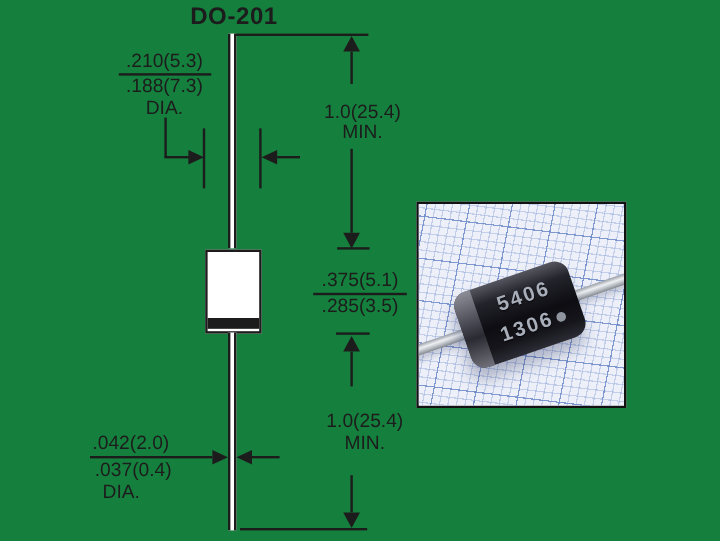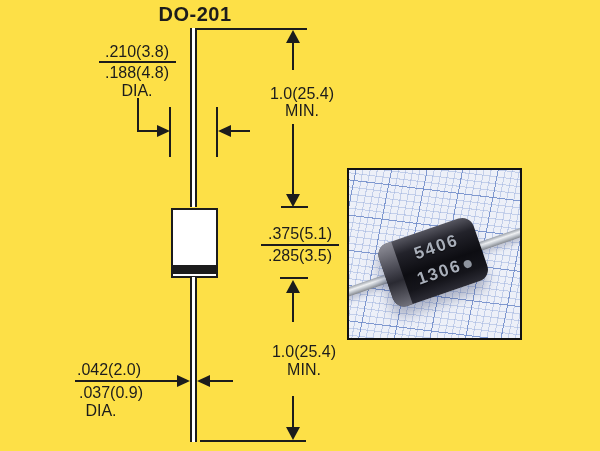--- a/index.html
+++ b/index.html
@@ -1,18 +1,18 @@
 <!DOCTYPE html>
 <html><head>
 <meta charset="utf-8">
 <style>
   :root{ --ink:#1c1c1c; }
   html,body{margin:0;padding:0;background:#fff;}
   .canvas{
-    position:relative; width:600px; height:451px; background:#fde047;
+    position:relative; width:600px; height:451px; background:#15803d;
     font-family:"Liberation Sans", sans-serif; color:var(--ink); overflow:hidden;
   }
   .abs{position:absolute;}
   .ln{position:absolute; background:var(--ink);}
   .dim{position:absolute; font-size:16px; line-height:17px; text-align:center; white-space:nowrap; color:var(--ink);}
   .title{position:absolute; font-size:20px; font-weight:bold; text-align:center; letter-spacing:.5px;}
   
   .arrU{position:absolute;width:0;height:0;border-left:7px solid transparent;border-right:7px solid transparent;border-bottom:13px solid var(--ink);}
   .arrD{position:absolute;width:0;height:0;border-left:7px solid transparent;border-right:7px solid transparent;border-top:13px solid var(--ink);}
   .arrR{position:absolute;width:0;height:0;border-top:6px solid transparent;border-bottom:6px solid transparent;border-left:13px solid var(--ink);}
@@ -77,36 +77,36 @@
     <div class="dim" style="left:257px; top:247px; width:86px;">.285(3.5)</div>
     <div class="ln" style="left:280px; top:277px; width:28px; height:2px;"></div>
     <div class="arrU" style="left:286px; top:280px;"></div>
     <div class="ln" style="left:292px; top:293px; width:2px; height:29px;"></div>
 
     <div class="dim" style="left:261px; top:343px; width:86px;">1.0(25.4)</div>
     <div class="dim" style="left:261px; top:361px; width:86px;">MIN.</div>
     <div class="ln" style="left:292px; top:396px; width:2px; height:31px;"></div>
     <div class="arrD" style="left:286px; top:427px;"></div>
 
-    <div class="dim" style="left:94px; top:43px; width:86px;">.210(3.8)</div>
+    <div class="dim" style="left:94px; top:43px; width:86px;">.210(5.3)</div>
     <div class="ln" style="left:99px; top:61px; width:77px; height:2px;"></div>
-    <div class="dim" style="left:94px; top:64px; width:86px;">.188(4.8)</div>
+    <div class="dim" style="left:94px; top:64px; width:86px;">.188(7.3)</div>
     <div class="dim" style="left:94px; top:82px; width:86px;">DIA.</div>
     <div class="ln" style="left:137px; top:98px; width:2px; height:33px;"></div>
     <div class="ln" style="left:137px; top:130px; width:21px; height:2px;"></div>
     <div class="arrR" style="left:157px; top:125px;"></div>
     <div class="ln" style="left:169px; top:107px; width:2px; height:50px;"></div>
     <div class="ln" style="left:216px; top:107px; width:2px; height:50px;"></div>
     <div class="arrL" style="left:218px; top:125px;"></div>
     <div class="ln" style="left:231px; top:130px; width:19px; height:2px;"></div>
 
     <div class="dim" style="left:66px; top:361px; width:86px;">.042(2.0)</div>
     <div class="ln" style="left:75px; top:380px; width:102px; height:2px;"></div>
     <div class="arrR" style="left:177px; top:375px;"></div>
-    <div class="dim" style="left:68px; top:384px; width:86px;">.037(0.9)</div>
+    <div class="dim" style="left:68px; top:384px; width:86px;">.037(0.4)</div>
     <div class="dim" style="left:58px; top:402px; width:86px;">DIA.</div>
     <div class="arrL" style="left:197px; top:375px;"></div>
     <div class="ln" style="left:210px; top:380px; width:23px; height:2px;"></div>
   </div>
 
   <div class="photo">
     <div class="graph-paper"></div>
     <div class="assembly">
       <div class="lead" style="left:0; width:78px;"></div>
       <div class="lead" style="left:158px; width:77px;"></div>

